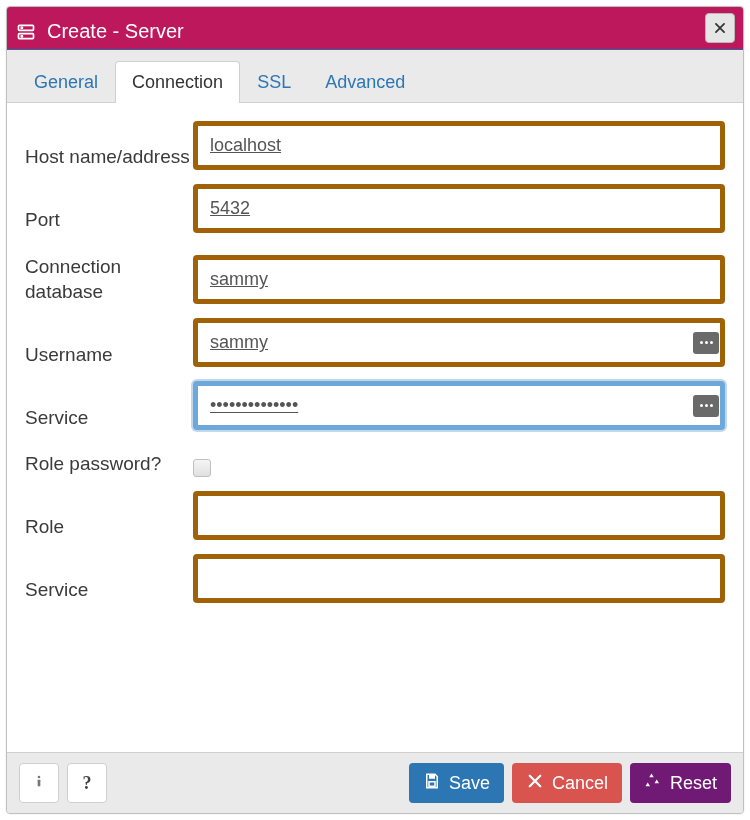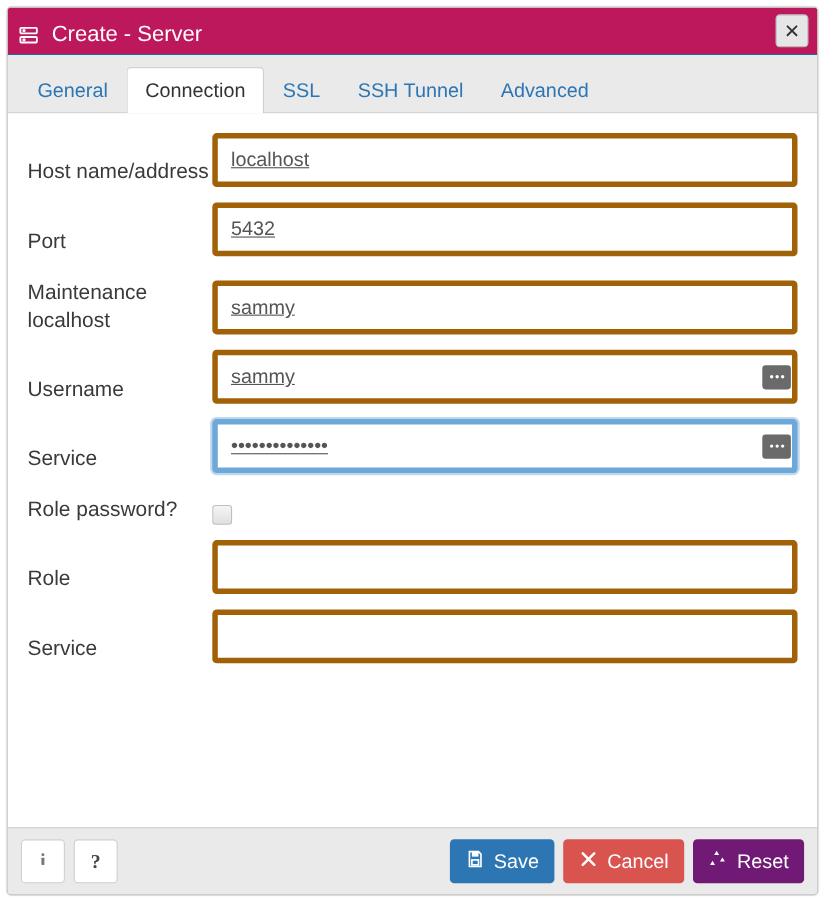--- a/index.html
+++ b/index.html
@@ -186,41 +186,40 @@
       <svg viewBox="0 0 24 24" width="14" height="14">
           <path d="M5 5 L19 19 M19 5 L5 19" stroke="#333" stroke-width="3" stroke-linecap="round"></path>
         </svg>
     </div>
   </div>
 
   <div class="tabs">
     <div class="tab">General</div>
     <div class="tab active">Connection</div>
     <div class="tab">SSL</div>
-    <div class="tab">SSH Tunnel</div>
     <div class="tab">Advanced</div>
   </div>
 
   <div class="content">
     <div class="form-row">
       <div class="form-label">Host name/address</div>
       <div class="form-control-wrap">
         <input class="text-input" type="text" value="localhost" style="">
       </div>
     </div>
 
     <div class="form-row">
       <div class="form-label">Port</div>
       <div class="form-control-wrap">
         <input class="text-input" type="text" value="5432" style="">
       </div>
     </div>
 
     <div class="form-row">
-      <div class="form-label">Maintenance localhost</div>
+      <div class="form-label">Connection database</div>
       <div class="form-control-wrap">
         <input class="text-input" type="text" value="sammy" style="">
       </div>
     </div>
 
     <div class="form-row">
       <div class="form-label">Username</div>
       <div class="form-control-wrap">
         <input class="text-input has-addon" type="text" value="sammy" style="">
         <button class="addon-btn">

